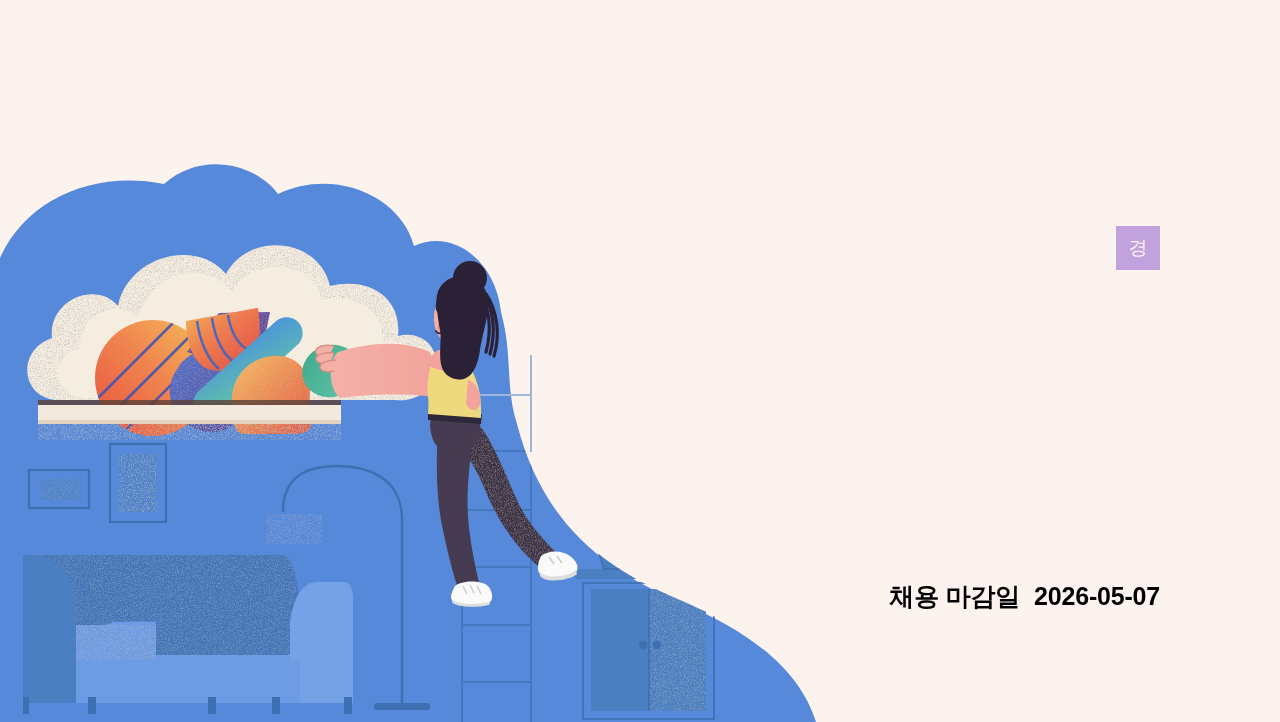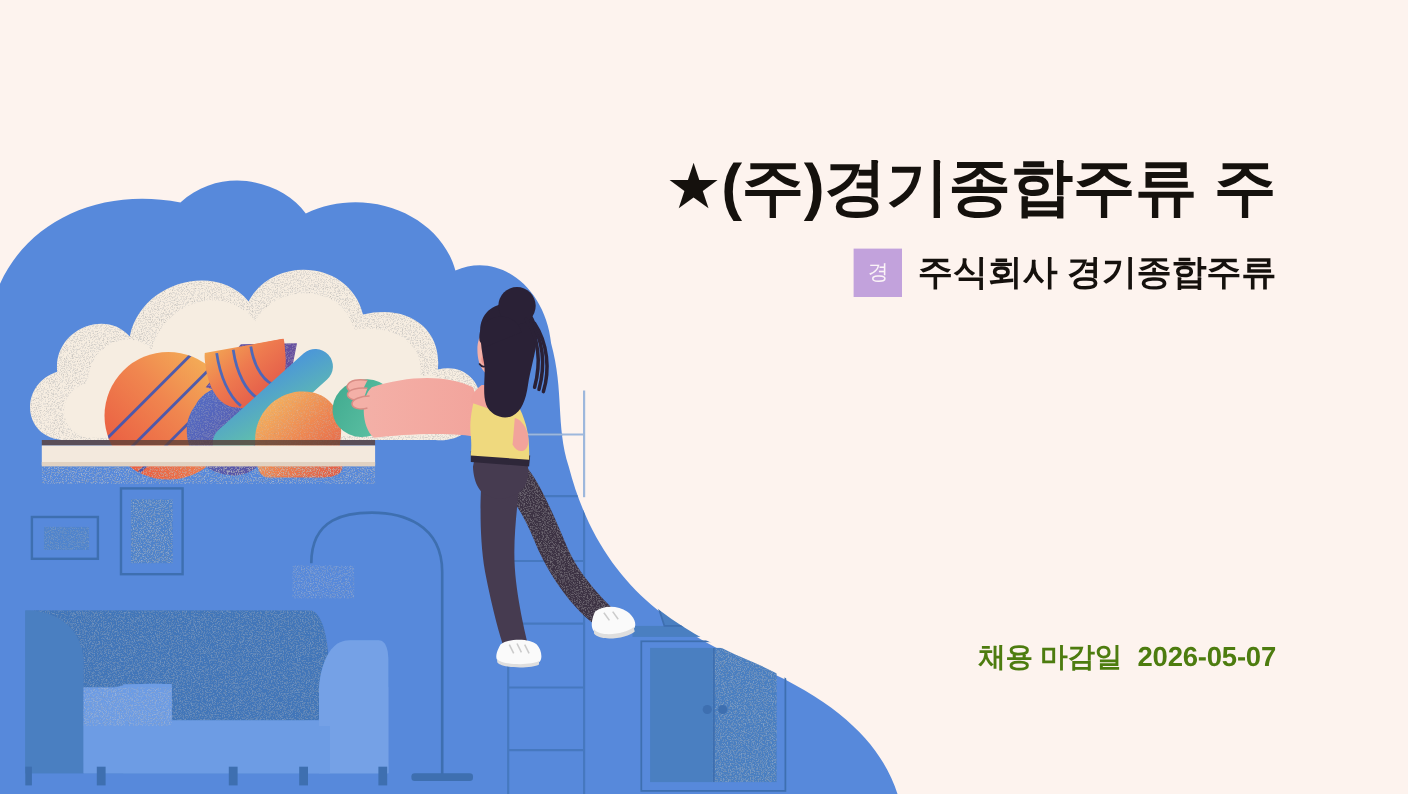--- a/index.html
+++ b/index.html
@@ -90,21 +90,21 @@
     letter-spacing: -0.3px;
     white-space: nowrap;
   }
 
   .deadline {
     position: absolute;
     right: 120px;
     top: 580px;
     font-size: 25px;
     font-weight: 700;
-    color: #4d7c0f;
+    color: #000000;
     letter-spacing: -0.2px;
     white-space: nowrap;
     display: flex;
     align-items: baseline;
     justify-content: flex-start;
     gap: 14px;
   }
 </style>
 </head>
 <body>
@@ -440,25 +440,23 @@
             <path d="M549,557 L554,564"></path>
             <path d="M557,556 L562,563"></path>
           </g>
         </g>
       </g>
     </svg>
   </div>
 
   <div class="text-layer">
 
-    <div class="job-title">★(주)경기종합주류 주</div>
 
     <div class="company-row">
       <div class="company-badge">경</div>
-      <div class="company-name">주식회사 경기종합주류</div>
     </div>
 
     <div class="deadline">
       <span>채용 마감일</span>
       <span>2026-05-07</span>
     </div>
 
   </div>
 </div>
 

